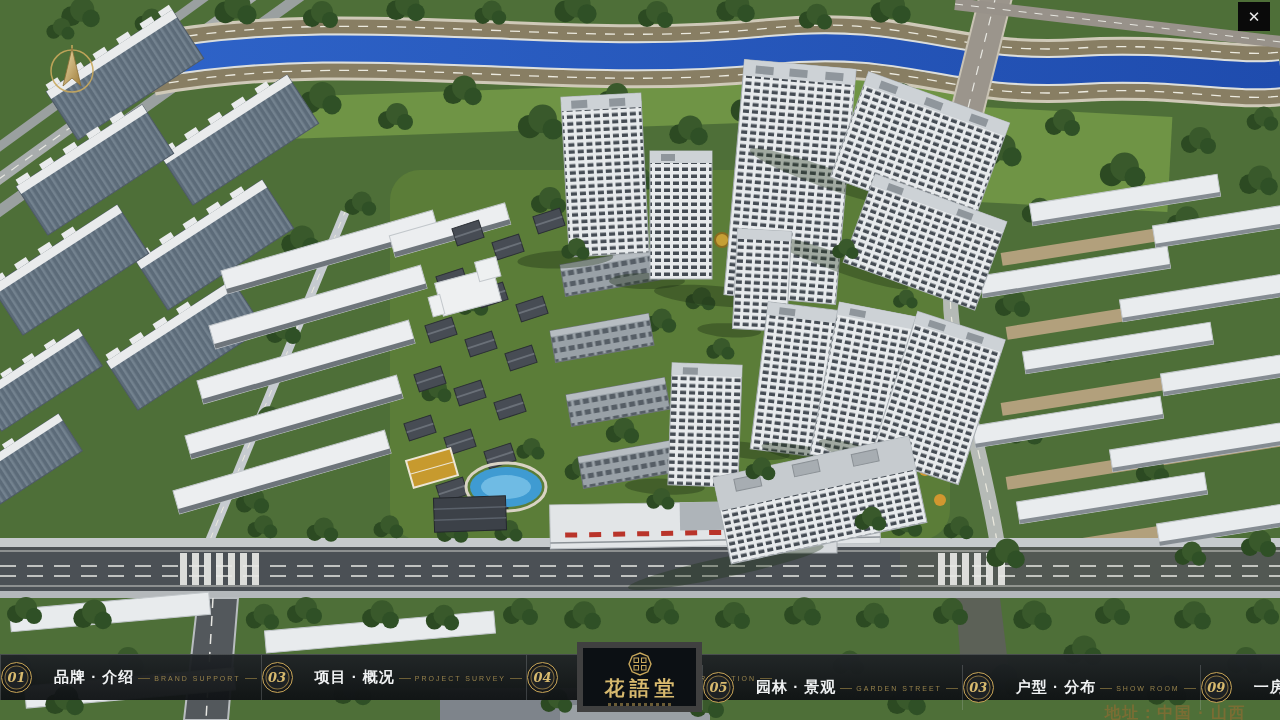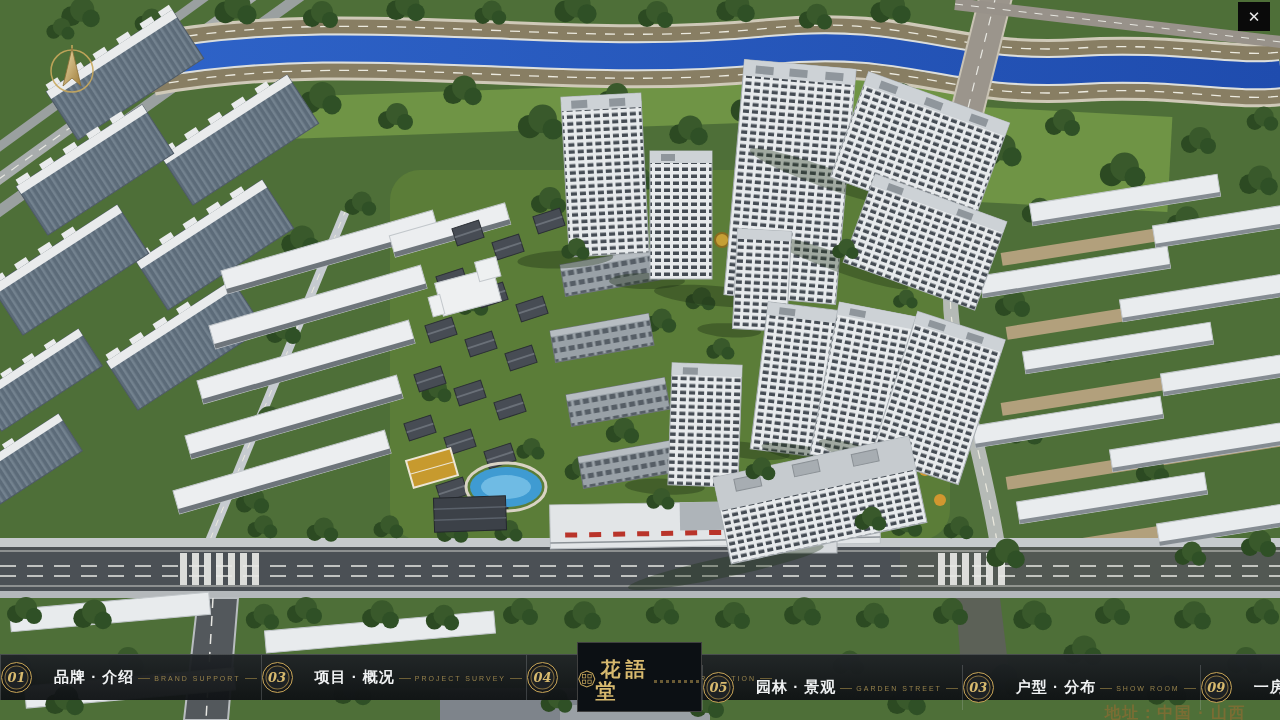--- a/index.html
+++ b/index.html
@@ -20,21 +20,21 @@
     box-shadow:inset 0 0 0 2.5px #15181b, inset 0 0 0 3.5px #8a7340;background:#1d2124;
     display:flex;align-items:center;justify-content:center;}
   .badge span{font-family:"DejaVu Serif",serif;font-style:italic;font-weight:bold;font-size:13px;color:#d8ba6e;}
   .labels{display:flex;flex-direction:row;align-items:center;}
   .zh{font-size:15px;font-weight:bold;color:#f0f2f3;letter-spacing:1px;line-height:1.1;white-space:nowrap;}
   .en{display:flex;align-items:center;font-size:7px;color:#97824b;letter-spacing:2px;margin-top:2px;white-space:nowrap;}
   .en::before,.en::after{content:"";height:1px;background:#6d5f36;flex:0 0 12px;margin:0 4px;}
 
   
   .logo-panel{position:absolute;left:577px;top:642px;width:125px;height:70px;background:#0c1014;
-    border:1px solid #404040;box-sizing:border-box;display:flex;flex-direction:row;align-items:center;
+    border:6px solid #404040;box-sizing:border-box;display:flex;flex-direction:column;align-items:center;
     justify-content:flex-start;padding-top:4px;cursor:pointer;z-index:5;}
   .logo-title{font-family:"DejaVu Serif",serif;font-weight:bold;font-size:20px;color:#d7b96e;
     letter-spacing:5px;text-indent:5px;line-height:1.1;margin-top:1px;}
   .logo-caption{width:64px;height:3px;margin-top:4px;opacity:.75;
     background:repeating-linear-gradient(90deg,#8a7440 0 3px,transparent 3px 6px);}
 
   
   .address{position:absolute;top:703px;right:34px;font-size:16px;font-weight:bold;color:#7a6d34;
     letter-spacing:1.5px;white-space:nowrap;}
   .close-btn{position:absolute;left:1238px;top:2px;width:32px;height:29px;background:#0a0a0a;

